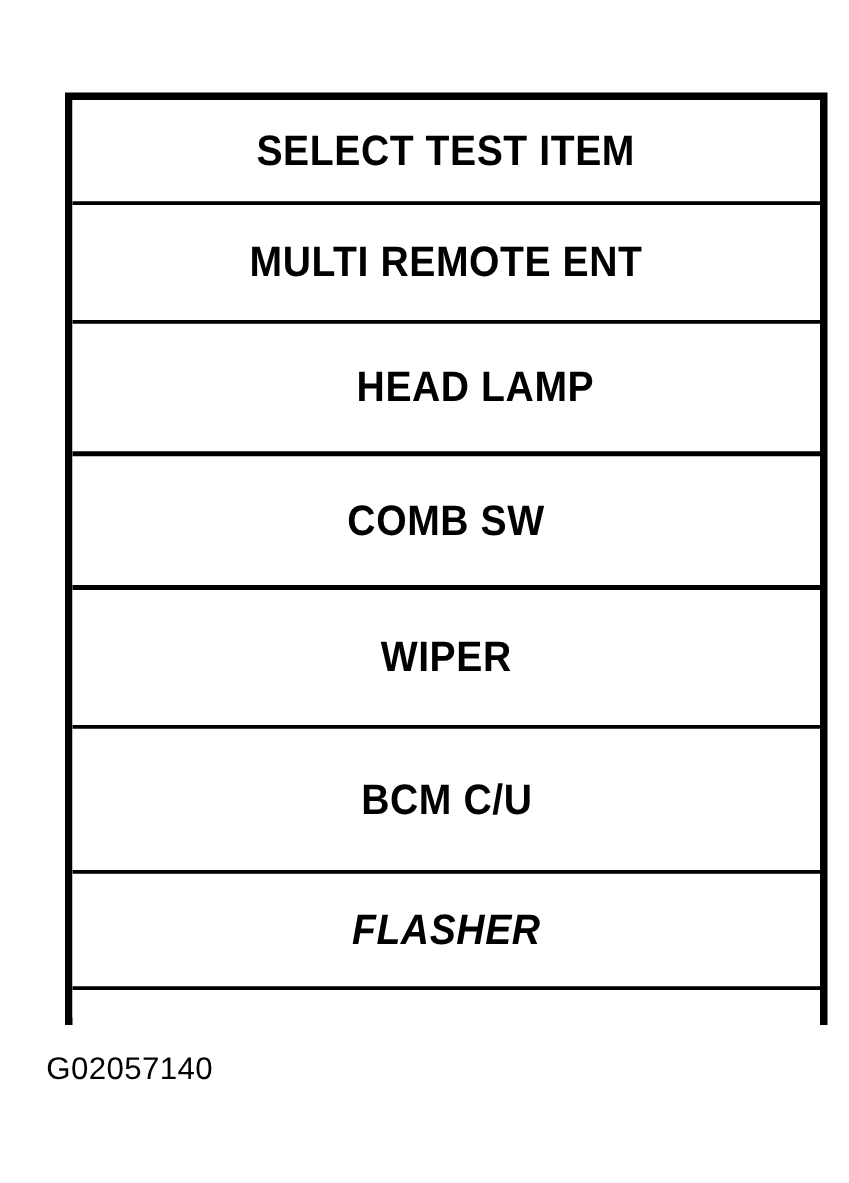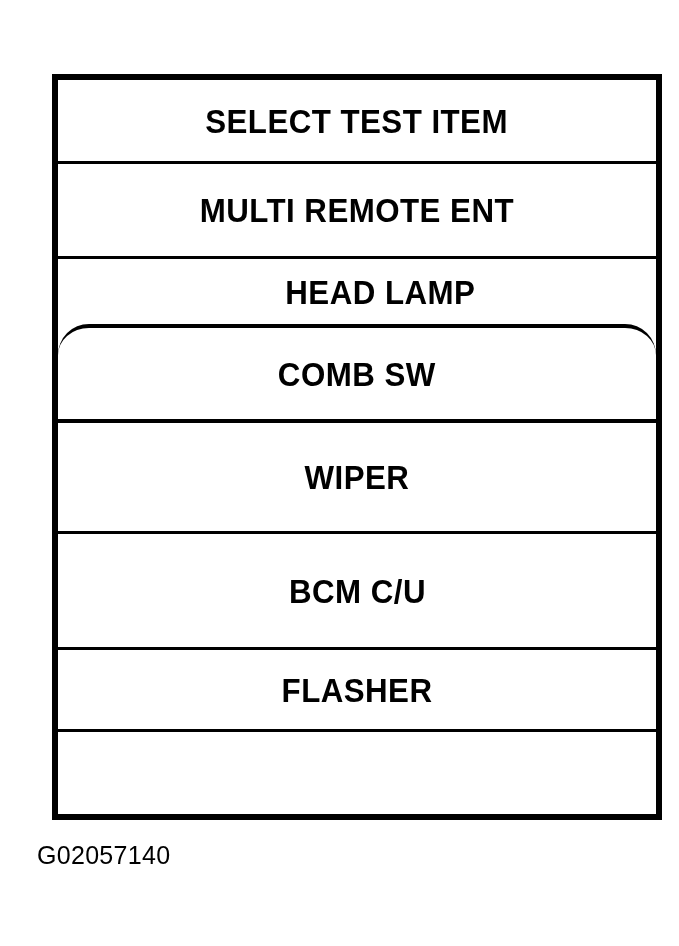--- a/index.html
+++ b/index.html
@@ -70,25 +70,25 @@
     line-height: 1;
     letter-spacing: 0.5px;
     transform: scaleX(0.92);
     transform-origin: center center;
     white-space: nowrap;
   }
 
   
   .r0 { height: 81px;  }
   .r1 { height: 95px;  }
-  .r2 { height: 68px; padding-left: 47px;  }
-  .r3 { height: 95px; border-radius: 31px;  }
+  .r2 { height: 105px; padding-left: 47px;  }
+  .r3 { height: 107px;  }
   .r4 { height: 112px;  }
   .r5 { height: 116px;  }
-  .r6 { height: 82px;  }
+  .r6 { height: 93px; font-style: italic;  }
   .r7 { height: 83px;  }
 
   
   .figure-caption {
     position: absolute;
     left: 37px;
     top: 843px;
     color: #000000;
     font-family: "Liberation Sans", "DejaVu Sans", sans-serif;
     font-weight: normal;

